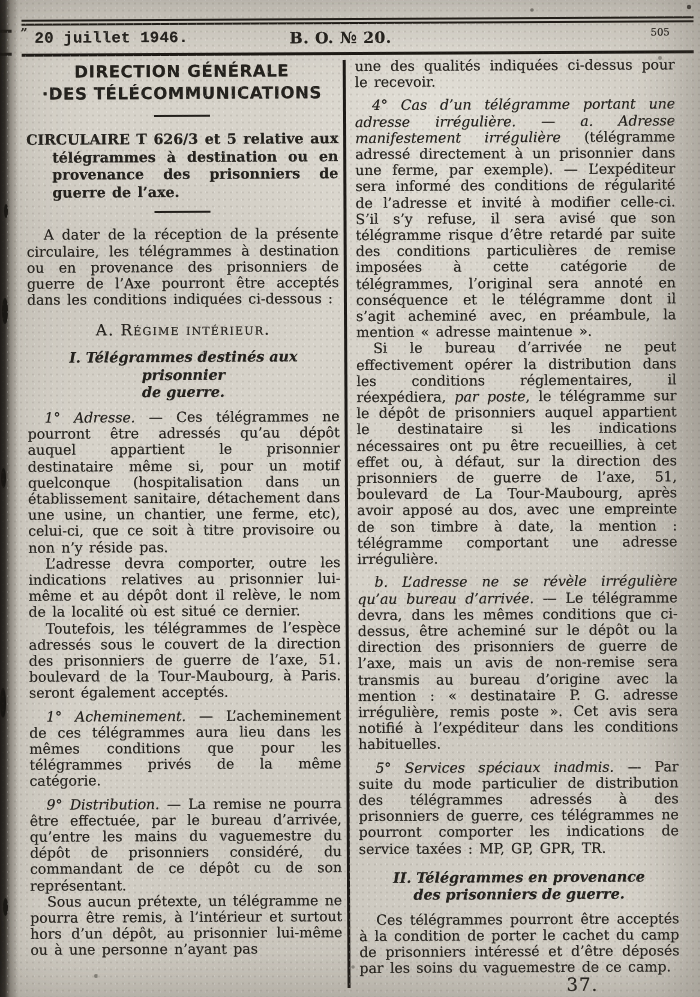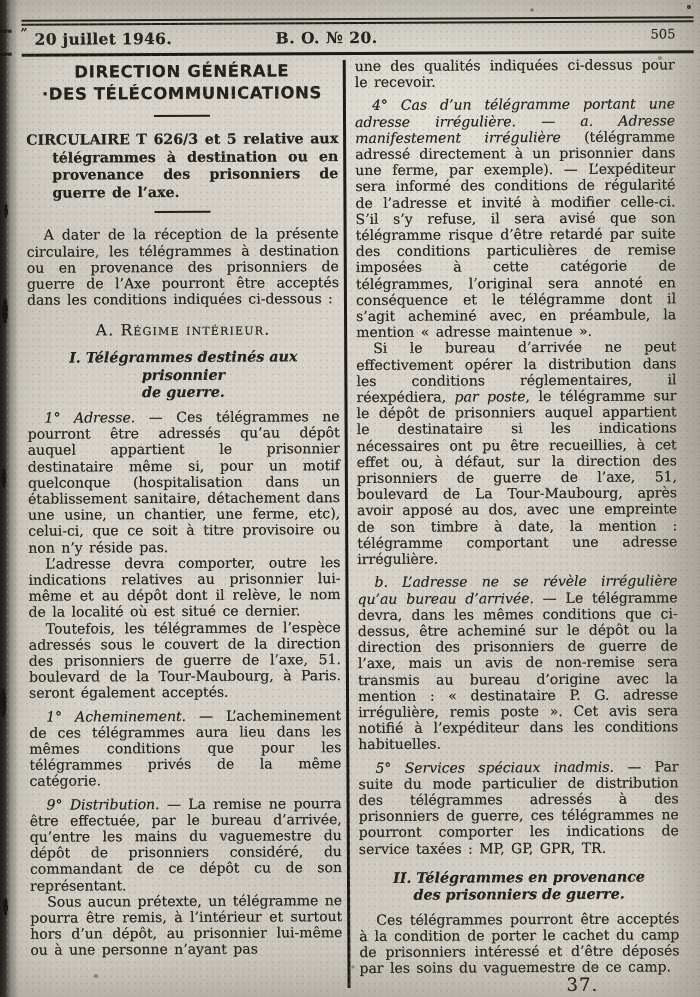--- a/index.html
+++ b/index.html
@@ -36,23 +36,23 @@
       352px 966px 0 .8px rgba(25,22,18,.35), 622px 302px 0 .7px rgba(25,22,18,.28),
       202px 352px 0 .7px rgba(25,22,18,.22), 455px 120px 0 .7px rgba(25,22,18,.22);}
   .content{position:absolute;inset:0;transform:rotate(-0.3deg);}
   .rule{position:absolute;background:#1b1814;}
   .rule-a{left:24px;top:18px;width:672px;height:2px;}
   .rule-b{left:24px;top:22px;width:672px;height:2px;}
   .rule-c{left:24px;top:52px;width:672px;height:3px;}
   .stub{position:absolute;left:0;width:14px;height:3px;background:#141210;}
   .stub-1{top:28px;} .stub-2{top:51px;}
   .h-mark{position:absolute;left:23px;top:24px;font-size:12px;font-weight:bold;color:#2a2722;}
-  .h-date{position:absolute;left:37px;top:28px;font-weight:bold;font-size:15.5px;letter-spacing:.3px;}
-  .h-bulletin{position:absolute;left:278px;top:28px;font-weight:bold;font-size:15.5px;letter-spacing:.5px;}
-  .h-page{position:absolute;left:653px;top:28px;font-size:13px;}
+  .h-date{position:absolute;left:37px;top:28px;font-weight:bold;font-size:15.5px;letter-spacing:.3px;font-family:Liberation Mono, monospace;}
+  .h-bulletin{position:absolute;left:292px;top:28px;font-weight:bold;font-size:15.5px;letter-spacing:.5px;}
+  .h-page{position:absolute;left:653px;top:28px;font-size:10px;}
   .divider{position:absolute;left:345px;top:60px;width:3px;height:928px;background:#1d1a17;}
   .col-left{position:absolute;left:28px;top:60px;width:312px;}
   .col-right{position:absolute;left:357px;top:58px;width:320px;}
   .ink{text-shadow:.2px .2px .35px rgba(38,33,27,.55);}
   .org-title{text-align:center;font-weight:bold;font-size:16.5px;line-height:22px;letter-spacing:.6px;
     font-family:"DejaVu Sans","Liberation Sans",sans-serif;}
   .sep{width:56px;height:2px;background:#221f1b;margin:10px auto;}
   .circ{font-weight:bold;font-size:14.2px;line-height:17.6px;text-align:justify;word-spacing:1.5px;
     padding-left:26px;text-indent:-26px;margin:14px 0 0 0;}
   .body-text{font-size:14px;line-height:16.2px;text-align:justify;word-spacing:2px;margin:0;}

